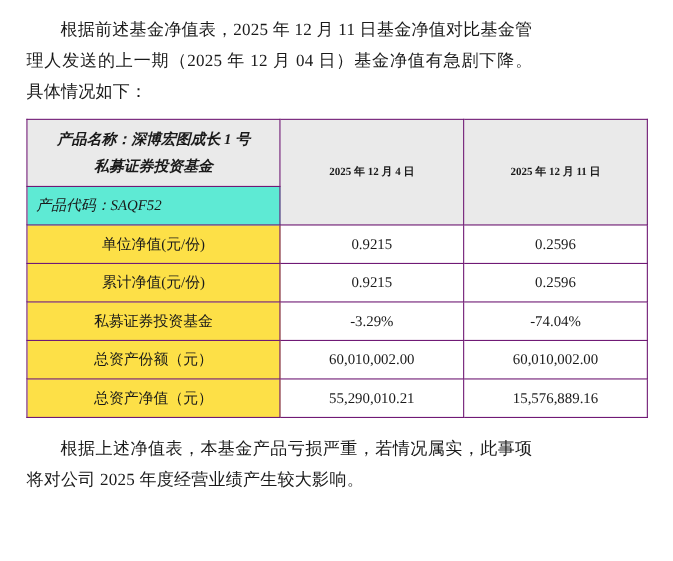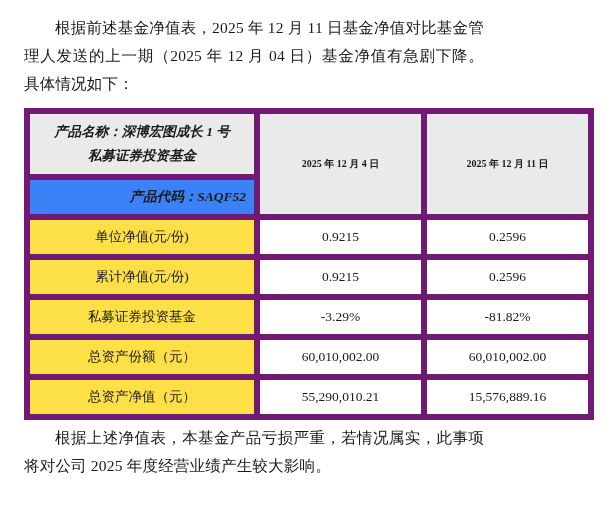--- a/index.html
+++ b/index.html
@@ -28,31 +28,31 @@
     text-justify: inter-ideograph;
     letter-spacing: 0.2px;
     margin: 0;
   }
   .para.intro {
     text-indent: 2em;
     margin-bottom: 10px;
   }
   .para.outro {
     text-indent: 2em;
-    margin-top: 4px;
+    margin-top: 15px;
   }
   table.fund {
     border-collapse: collapse;
     width: 564px;
     margin: 0 auto;
     table-layout: fixed;
     font-size: 13.5px;
   }
   table.fund td {
-    border: 6px solid #701a75;
+    border: 1px solid #701a75;
     padding: 6px 8px;
     vertical-align: middle;
     line-height: 22px;
   }
   .hdr-left {
     background: #eaeaea;
     text-align: center;
     font-weight: bold;
     font-style: italic;
     padding: 4px 6px;
@@ -61,23 +61,23 @@
     display: block;
     line-height: 24px;
   }
   .hdr-date {
     background: #eaeaea;
     text-align: center;
     font-weight: bold;
     font-size: 10px;
   }
   .code-cell {
-    background: #3b82f6;
-    text-align: right;
-    font-weight: bold;
+    background: #5eead4;
+    text-align: left;
+    font-weight: normal;
     font-style: italic;
     border-top: 1px solid #b9b9b9;
   }
   .row-label {
     background: #fde047;
     text-align: center;
     font-weight: normal;
   }
   .val {
     text-align: center;
@@ -120,21 +120,21 @@
         <td class="val">0.2596</td>
       </tr>
       <tr>
         <td class="row-label">累计净值(元/份)</td>
         <td class="val">0.9215</td>
         <td class="val">0.2596</td>
       </tr>
       <tr>
         <td class="row-label">私募证券投资基金</td>
         <td class="val">-3.29%</td>
-        <td class="val">-81.82%</td>
+        <td class="val">-74.04%</td>
       </tr>
       <tr>
         <td class="row-label">总资产份额（元）</td>
         <td class="val">60,010,002.00</td>
         <td class="val">60,010,002.00</td>
       </tr>
       <tr>
         <td class="row-label">总资产净值（元）</td>
         <td class="val">55,290,010.21</td>
         <td class="val">15,576,889.16</td>

